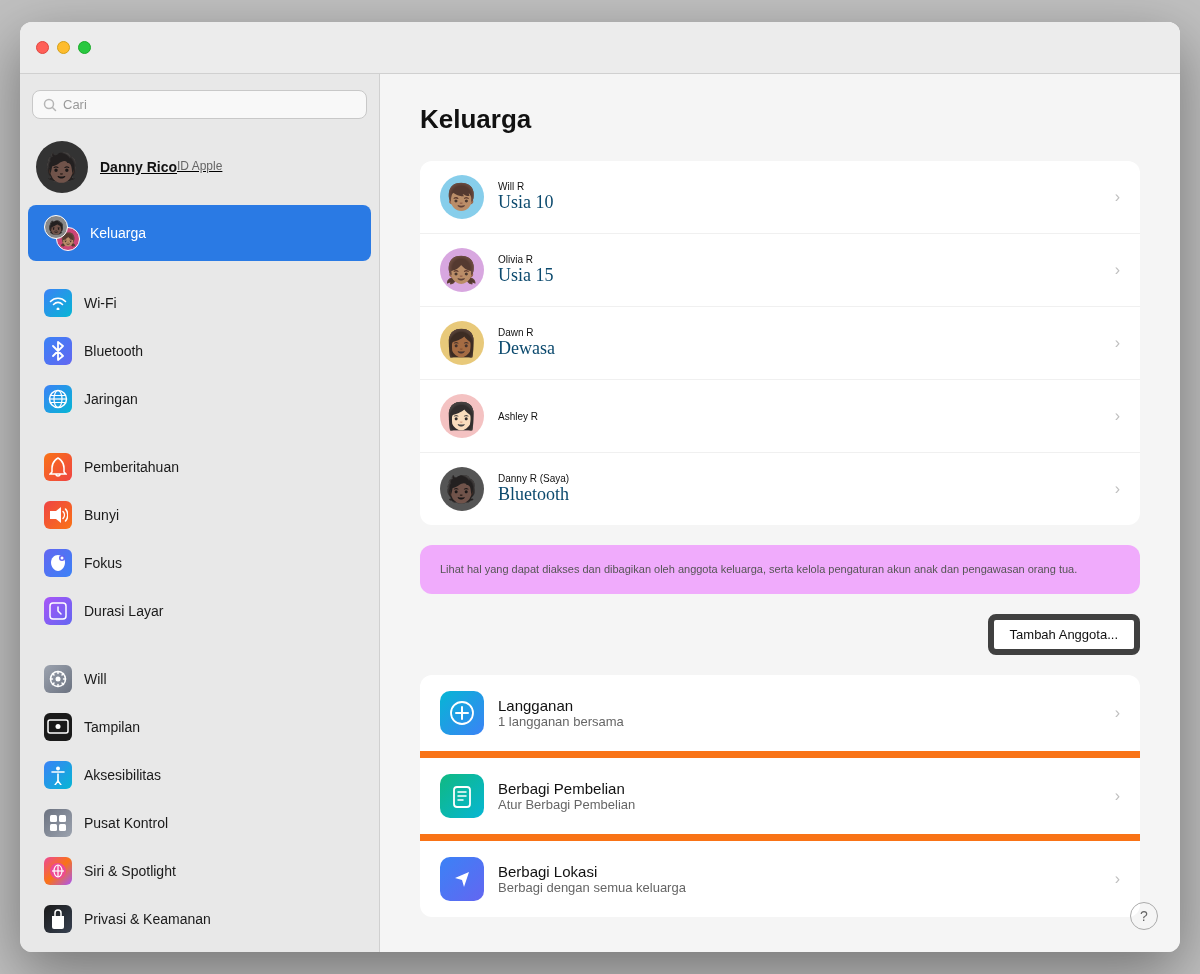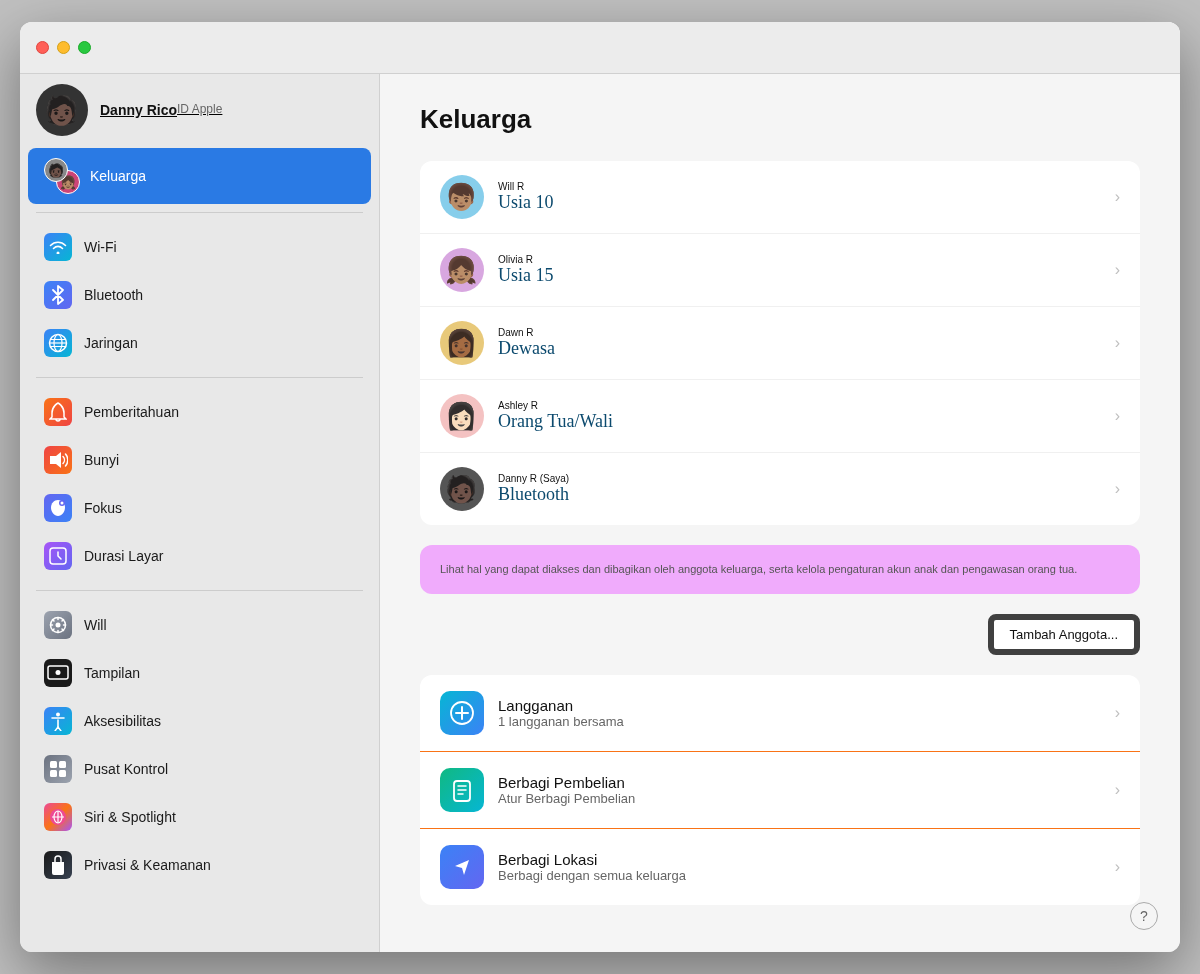--- a/index.html
+++ b/index.html
@@ -262,21 +262,21 @@
       padding: 7px 16px;
       font-size: 13px;
       color: #111;
       cursor: pointer;
       font-family: inherit;
     }
     .service-row {
       display: flex;
       align-items: center;
       padding: 16px 20px;
-      border-bottom: 1px solid #f97316;
+      border-bottom: 7px solid #f97316;
       cursor: pointer;
       gap: 14px;
     }
     .service-row:last-child { border-bottom: none; }
     .service-icon {
       width: 44px;
       height: 44px;
       border-radius: 10px;
       display: flex;
       align-items: center;
@@ -316,20 +316,27 @@
   <div class="title-bar">
     <div class="traffic-lights">
       <div class="traffic-light tl-red"></div>
       <div class="traffic-light tl-yellow"></div>
       <div class="traffic-light tl-green"></div>
     </div>
   </div>
 
   <div class="sidebar">
 
+    <div class="search-bar">
+      <svg width="14" height="14" viewBox="0 0 14 14" fill="none">
+        <circle cx="6" cy="6" r="4.5" stroke="#666" stroke-width="1.5"></circle>
+        <line x1="9.5" y1="9.5" x2="12.5" y2="12.5" stroke="#666" stroke-width="1.5" stroke-linecap="round"></line>
+      </svg>
+      <span class="search-input-text">Cari</span>
+    </div>
 
     <div class="user-profile">
       <div class="user-avatar">🧑🏿</div>
       <div class="user-info">
         <span class="user-name">Danny Rico</span>
         <span class="user-subtitle">ID Apple</span>
       </div>
     </div>
 
     <div class="keluarga-item sidebar-item-active">
@@ -521,21 +528,20 @@
           <div class="member-info">
             <div class="member-name">Dawn R</div>
             <div class="member-role">Dewasa</div>
           </div>
           <span class="chevron">›</span>
         </div>
         <div class="member-row">
           <div class="member-avatar av-ashley">👩🏻</div>
           <div class="member-info">
             <div class="member-name">Ashley R</div>
-            <div class="member-role">Orang Tua/Wali</div>
           </div>
           <span class="chevron">›</span>
         </div>
         <div class="member-row">
           <div class="member-avatar av-danny">🧑🏿</div>
           <div class="member-info">
             <div class="member-name">Danny R (Saya)</div>
             <div class="member-role">Bluetooth</div>
           </div>
           <span class="chevron">›</span>

